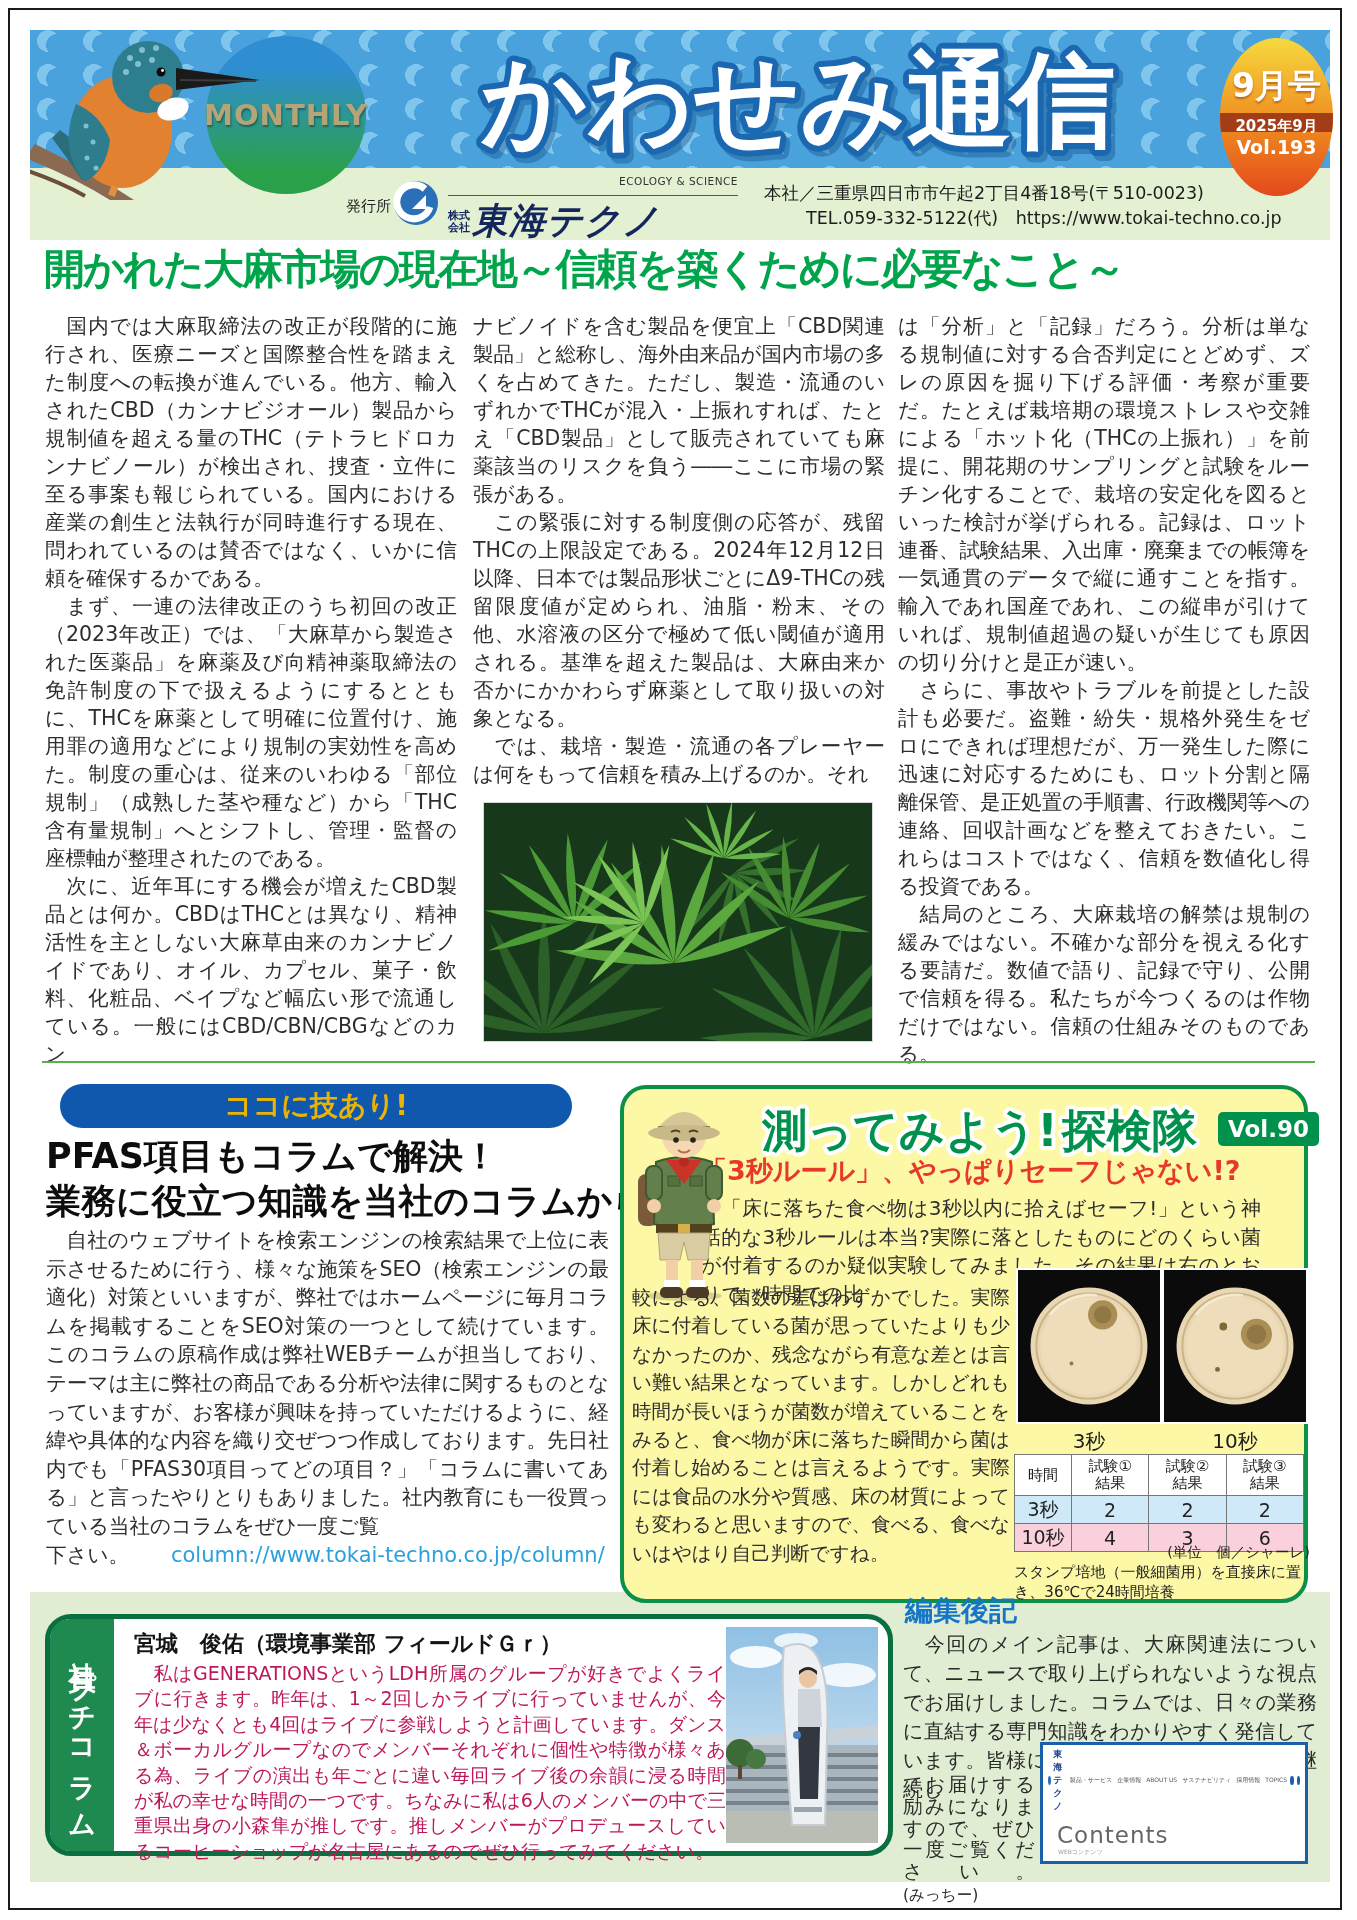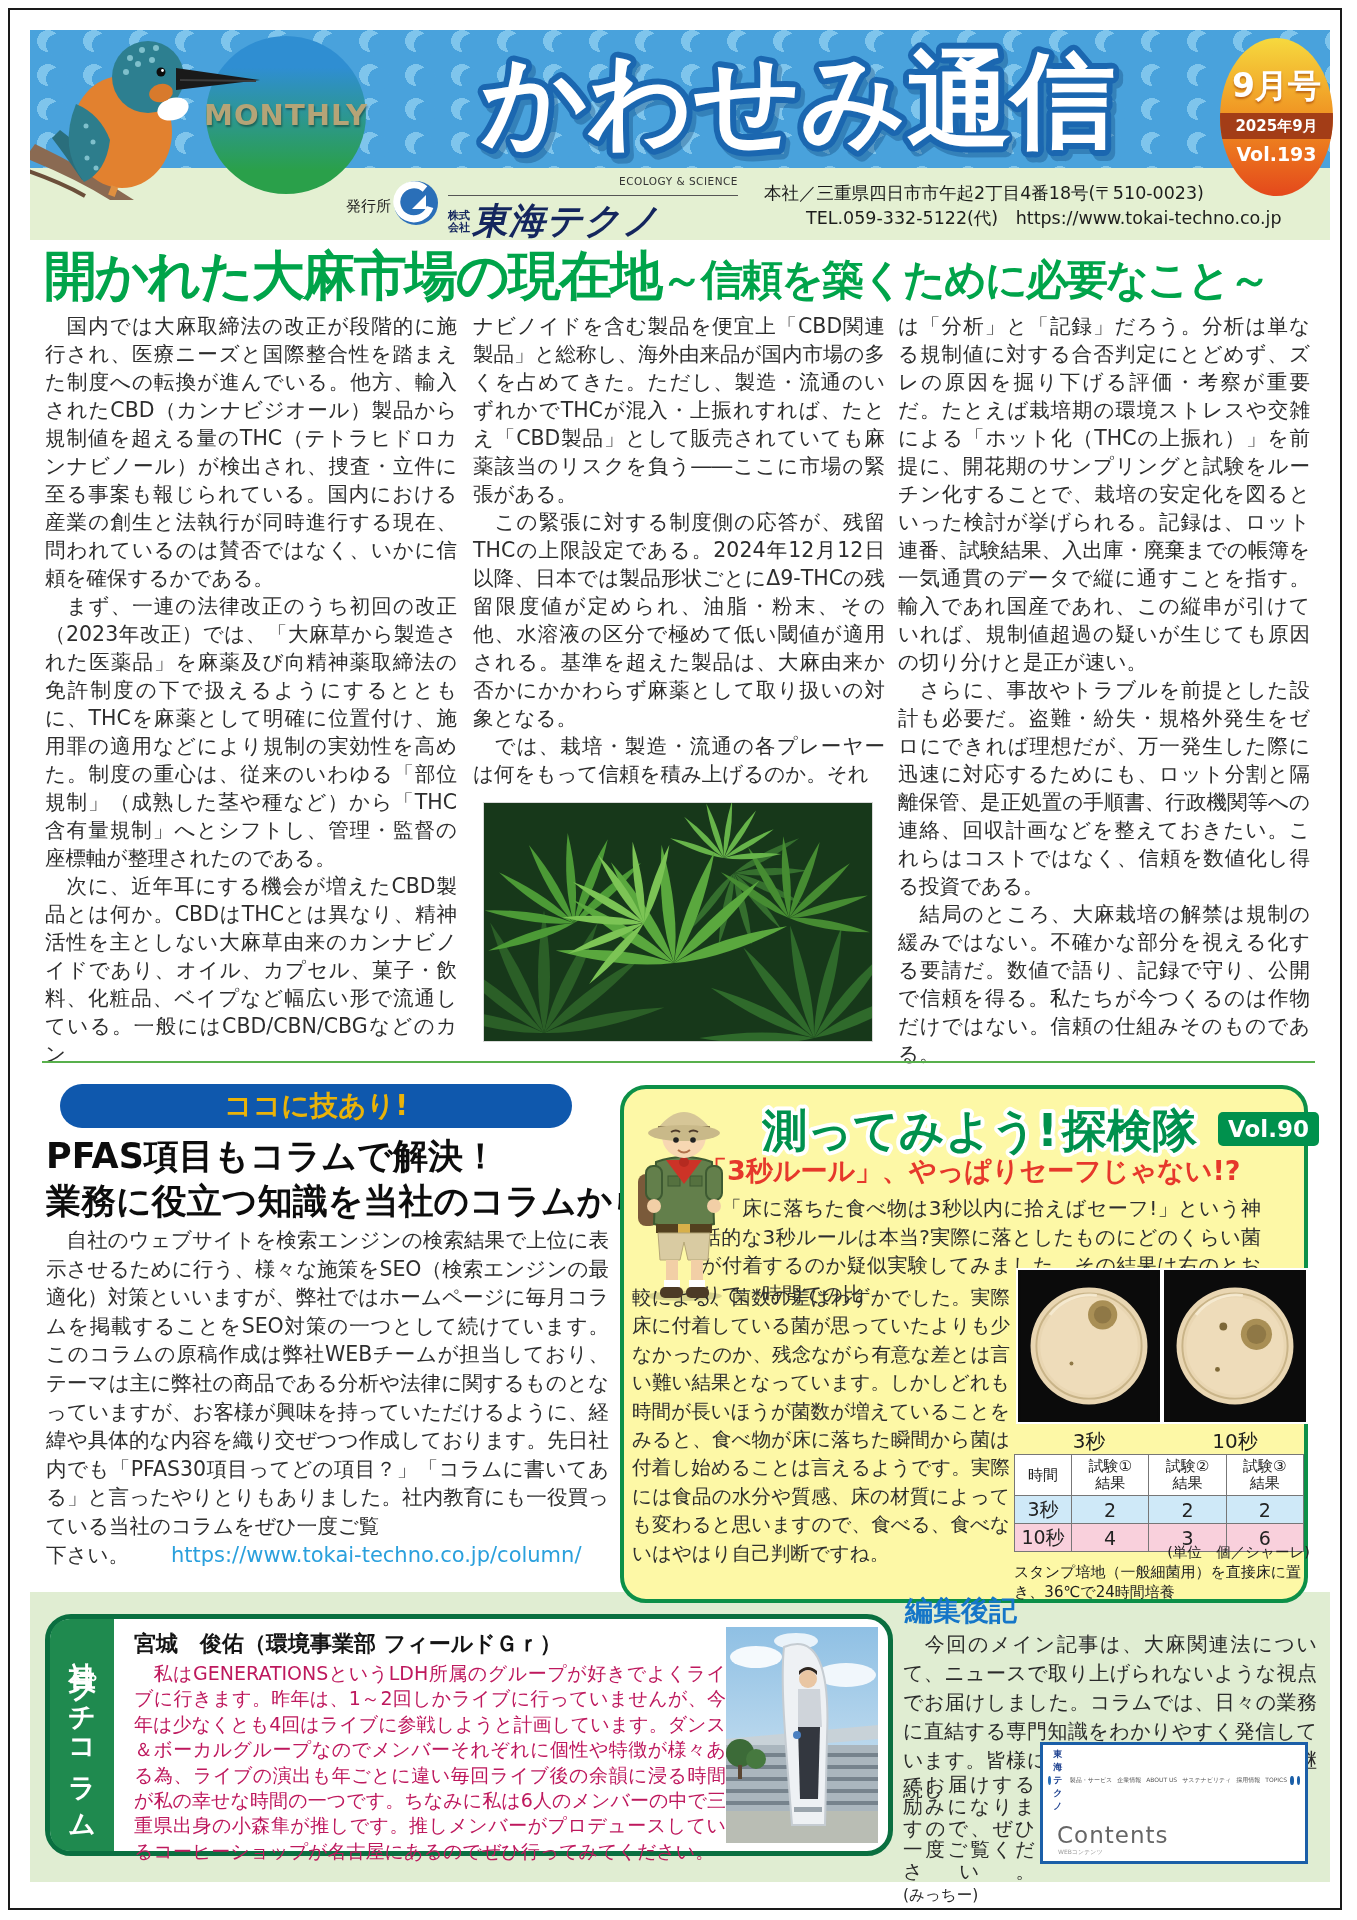--- a/index.html
+++ b/index.html
@@ -20,35 +20,35 @@
     background:linear-gradient(#2f8ed2 20%,#2aa04a 85%);z-index:4;display:flex;align-items:center;justify-content:center;}
   #monthly-circle span{color:#b5a477;font-weight:bold;font-size:29px;letter-spacing:1px;
     text-shadow:1px 2px 2px rgba(0,0,0,.35);}
   #main-title-svg{left:378px;top:32px;width:840px;height:134px;z-index:3;
     filter:drop-shadow(4px 5px 0 rgba(15,70,120,.35));}
   #main-title-svg text{font-family:"DejaVu Sans","Liberation Sans",sans-serif;font-weight:bold;
     font-size:104px;fill:#ffffff;stroke:#1b67b0;stroke-width:12px;paint-order:stroke;stroke-linejoin:round;}
   #issue-circle{left:1220px;top:38px;width:113px;height:158px;border-radius:50%;overflow:hidden;
     background:linear-gradient(#f6d93e,#ef8b1f 55%,#e4481c);z-index:4;text-align:center;}
   .issue-month{margin-top:26px;font-size:33px;font-weight:bold;color:#fff;text-shadow:0 2px 2px rgba(140,40,0,.5);}
-  .issue-bar{margin-top:4px;background:#a33d17;height:26px;line-height:27px;color:#fff;font-size:15px;font-weight:bold;}
+  .issue-bar{margin-top:4px;background:#a33d17;height:19px;line-height:27px;color:#fff;font-size:15px;font-weight:bold;}
   .issue-vol{margin-top:4px;color:#fff;font-size:19px;font-weight:bold;}
   #pub-label{left:346px;top:197px;font-size:15px;color:#222;z-index:2;}
   #logo-mark{left:392px;top:179px;width:48px;height:48px;z-index:2;}
   #company-block{left:448px;top:175px;z-index:2;width:300px;}
   .tagline{font-size:10.5px;letter-spacing:.5px;color:#333;text-align:right;width:290px;border-bottom:1px solid #555;padding-bottom:8px;}
   .company-row{display:flex;align-items:center;margin-top:1px;}
   .kabushiki{font-size:11px;line-height:12px;font-weight:bold;color:#14265e;width:24px;}
   .company-name{font-size:36px;font-weight:bold;color:#14265e;letter-spacing:1px;font-style:italic;}
   #address-block{left:764px;top:181px;font-size:17.5px;line-height:25px;color:#1c1c1c;z-index:2;}
   #address-block .l2{padding-left:42px;}
 
   
   #headline{left:44px;top:241px;width:1275px;white-space:nowrap;color:#00a44a;font-weight:800;z-index:2;}
-  #headline .h-main{font-size:53px;letter-spacing:-2px;}
+  #headline .h-main{font-size:41px;letter-spacing:-2px;}
   #headline .h-sub{font-size:42px;letter-spacing:-2px;}
   .col{width:412px;font-size:20.5px;line-height:28px;text-align:justify;color:#2d2d2d;}
   .col p{margin:0;}
   #col1{left:45px;top:312px;}
   #col2{left:473px;top:312px;}
   #col3{left:898px;top:312px;}
   #cannabis{left:483px;top:802px;width:388px;height:238px;z-index:3;border:1px solid #d8d8d8;}
   #divider{left:42px;top:1061px;width:1273px;height:2px;background:#58b04c;}
 
   
@@ -228,21 +228,21 @@
     <span>ココに技あり!</span>
   </div>
   <div id="tips-headline" class="abs">
     <div>PFAS項目もコラムで解決！</div>
     <div>業務に役立つ知識を当社のコラムから</div>
   </div>
   <div id="tips-text" class="abs">
     <p>　自社のウェブサイトを検索エンジンの検索結果で上位に表示させるために行う、様々な施策をSEO（検索エンジンの最適化）対策といいますが、弊社ではホームページに毎月コラムを掲載することをSEO対策の一つとして続けています。このコラムの原稿作成は弊社WEBチームが担当しており、テーマは主に弊社の商品である分析や法律に関するものとなっていますが、お客様が興味を持っていただけるように、経緯や具体的な内容を織り交ぜつつ作成しております。先日社内でも「PFAS30項目ってどの項目？」「コラムに書いてある」と言ったやりとりもありました。社内教育にも一役買っている当社のコラムをぜひ一度ご覧</p>
     <div class="tips-linkline">
       <span>下さい。</span>
-      <a class="tips-link">https://www.tokai-techno.co.jp/column/</a>
+      <a class="tips-link">column://www.tokai-techno.co.jp/column/</a>
     </div>
   </div>
 
   <div id="exp-panel" class="abs"></div>
 
   <svg id="explorer" class="abs" viewBox="0 0 148 212">
     <ellipse cx="74" cy="206" rx="38" ry="5" fill="rgba(0,0,0,.15)"></ellipse>
     <rect x="28" y="84" width="20" height="52" rx="8" fill="#7a5a3a"></rect>
     <path d="M46 72 Q74 62 102 72 L104 134 Q74 142 44 134 Z" fill="#637f4b" stroke="#3e5a32" stroke-width="2"></path>
     <rect x="36" y="76" width="16" height="34" rx="7" fill="#637f4b" stroke="#3e5a32" stroke-width="2"></rect>

